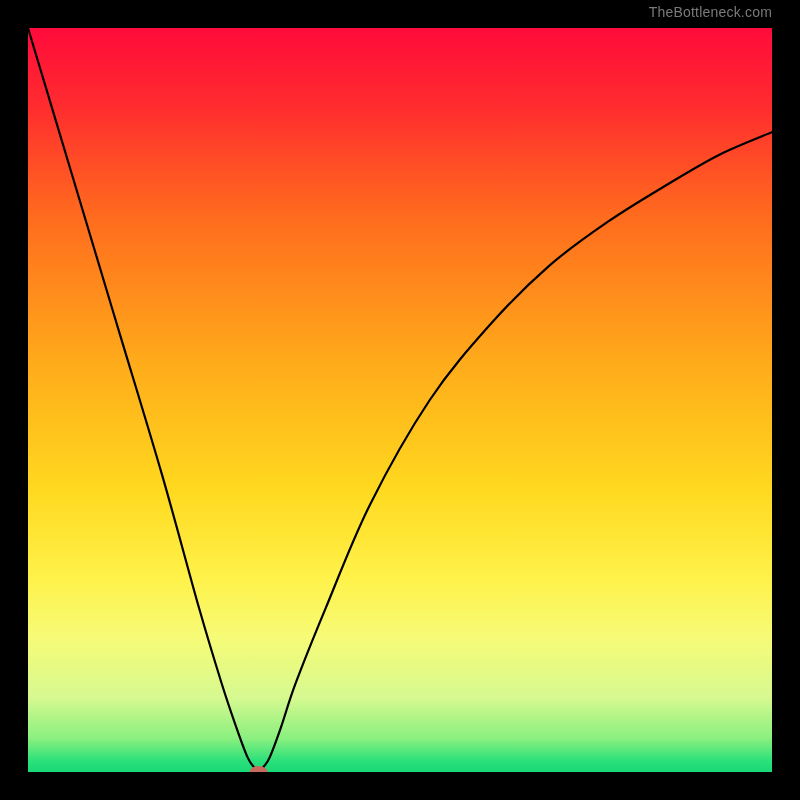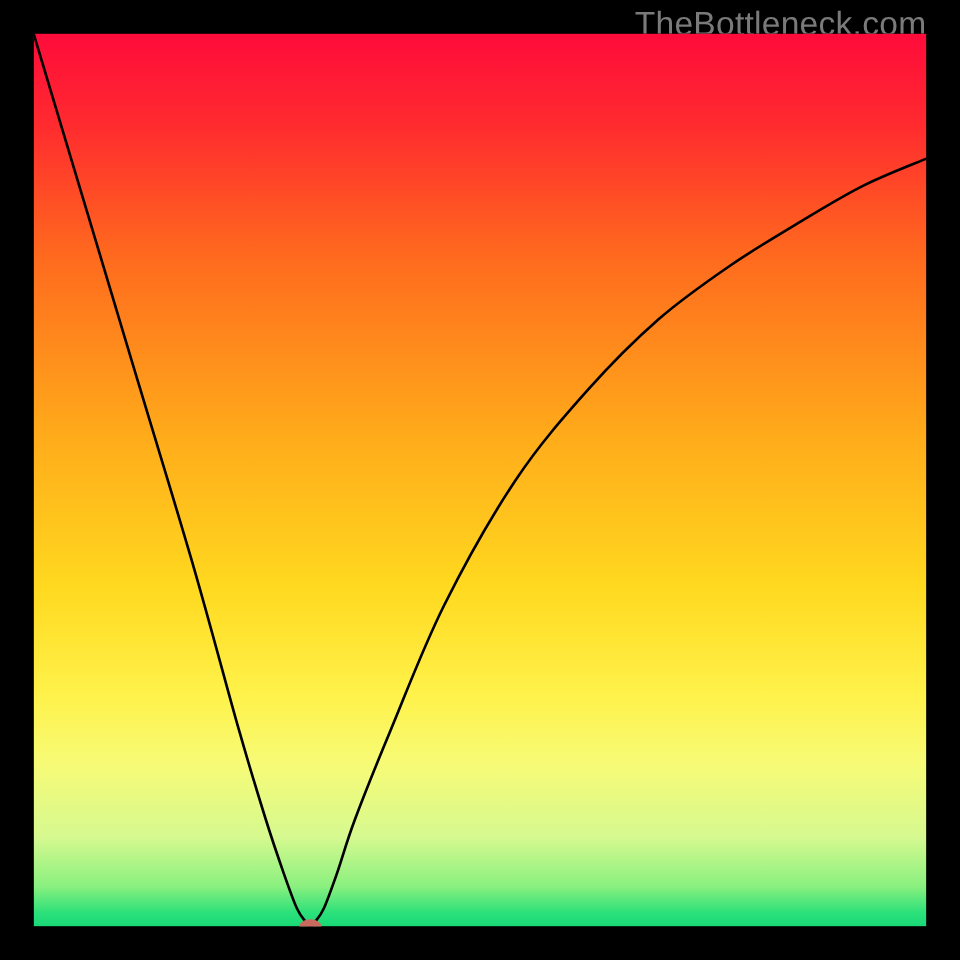--- a/index.html
+++ b/index.html
@@ -17,21 +17,21 @@
     top: 28px;
     width: 744px;
     height: 744px;
     background: #000;
   }
   .watermark {
     position: absolute;
     top: 4px;
     right: 28px;
     color: #7a7a7a;
-    font-size: 28px;
+    font-size: 14px;
     font-weight: 500;
     letter-spacing: 0.2px;
   }
   svg { display: block; }
 </style>
 </head>
 <body>
 
 <div class="watermark">TheBottleneck.com</div>
 

